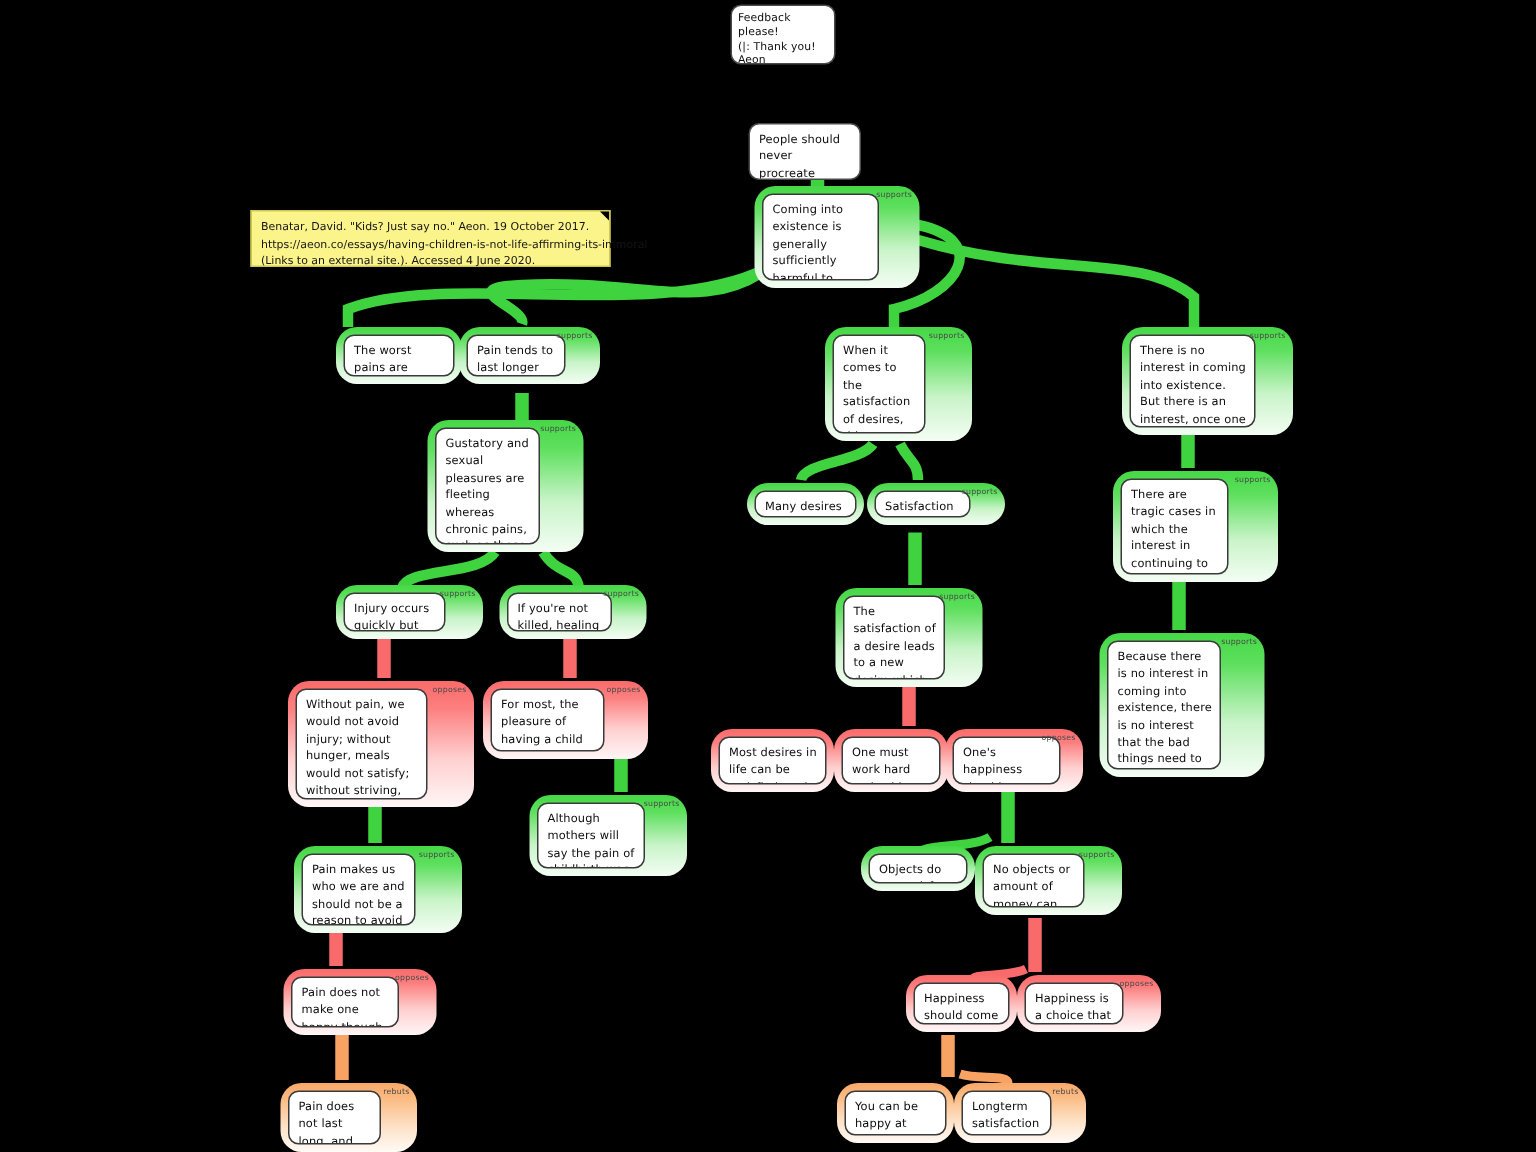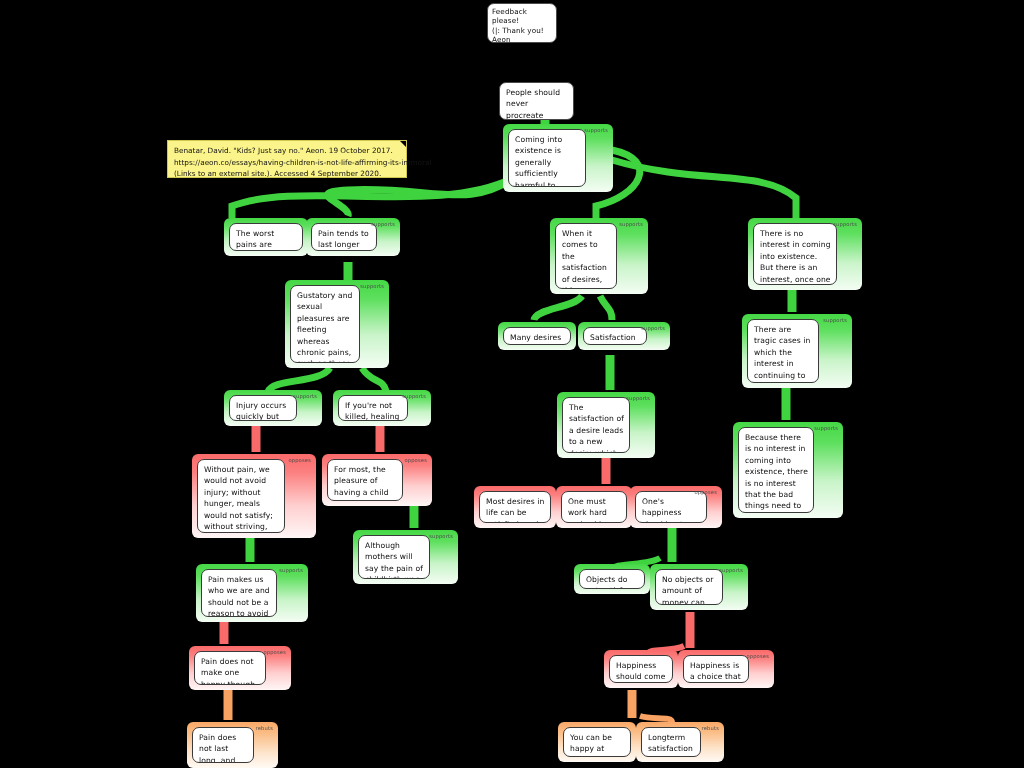--- a/index.html
+++ b/index.html
@@ -9,21 +9,21 @@
     width:1024px;height:768px;
     background:#000000;
     font-family:"DejaVu Sans","Liberation Sans",sans-serif;
     overflow:hidden;
   }
   #wires{position:absolute;left:0;top:0;width:1024px;height:768px;pointer-events:none;}
 
   
   .node{
     position:absolute;
-    border-radius:6px;
+    border-radius:14px;
     box-sizing:border-box;
     padding:5px;
     z-index:5;
   }
   .node .inner{
     background:#ffffff;
     border:1px solid #3a3a3a;
     border-radius:7px;
     box-sizing:border-box;
     padding:4px 5px 4px 6px;
@@ -131,21 +131,21 @@
       <div>Feedback please!</div>
       <div>(|: Thank you! Aeon</div>
 
     </div>
   </div>
 
   <div class="cite" style="left:167px;top:140px;width:240px;height:38px;">
     <span class="fold"></span>
     <div>Benatar, David. "Kids? Just say no." Aeon. 19 October 2017.</div>
     <div>https://aeon.co/essays/having-children-is-not-life-affirming-its-immoral</div>
-    <div>(Links to an external site.). Accessed 4 September 2020.</div>
+    <div>(Links to an external site.). Accessed 4 June 2020.</div>
   </div>
 
   <div class="node plain" style="left:499px;top:82px;width:75px;height:38px;">
     <div class="inner">People should never procreate under any circumstance.</div>
   </div>
 
   <div class="node supports" style="left:503px;top:124px;width:110px;height:68px;">
     <span class="reltag">supports</span>
     <div class="inner" style="width:78px;">Coming into existence is generally sufficiently harmful to render procreation wrong</div>
   </div>

